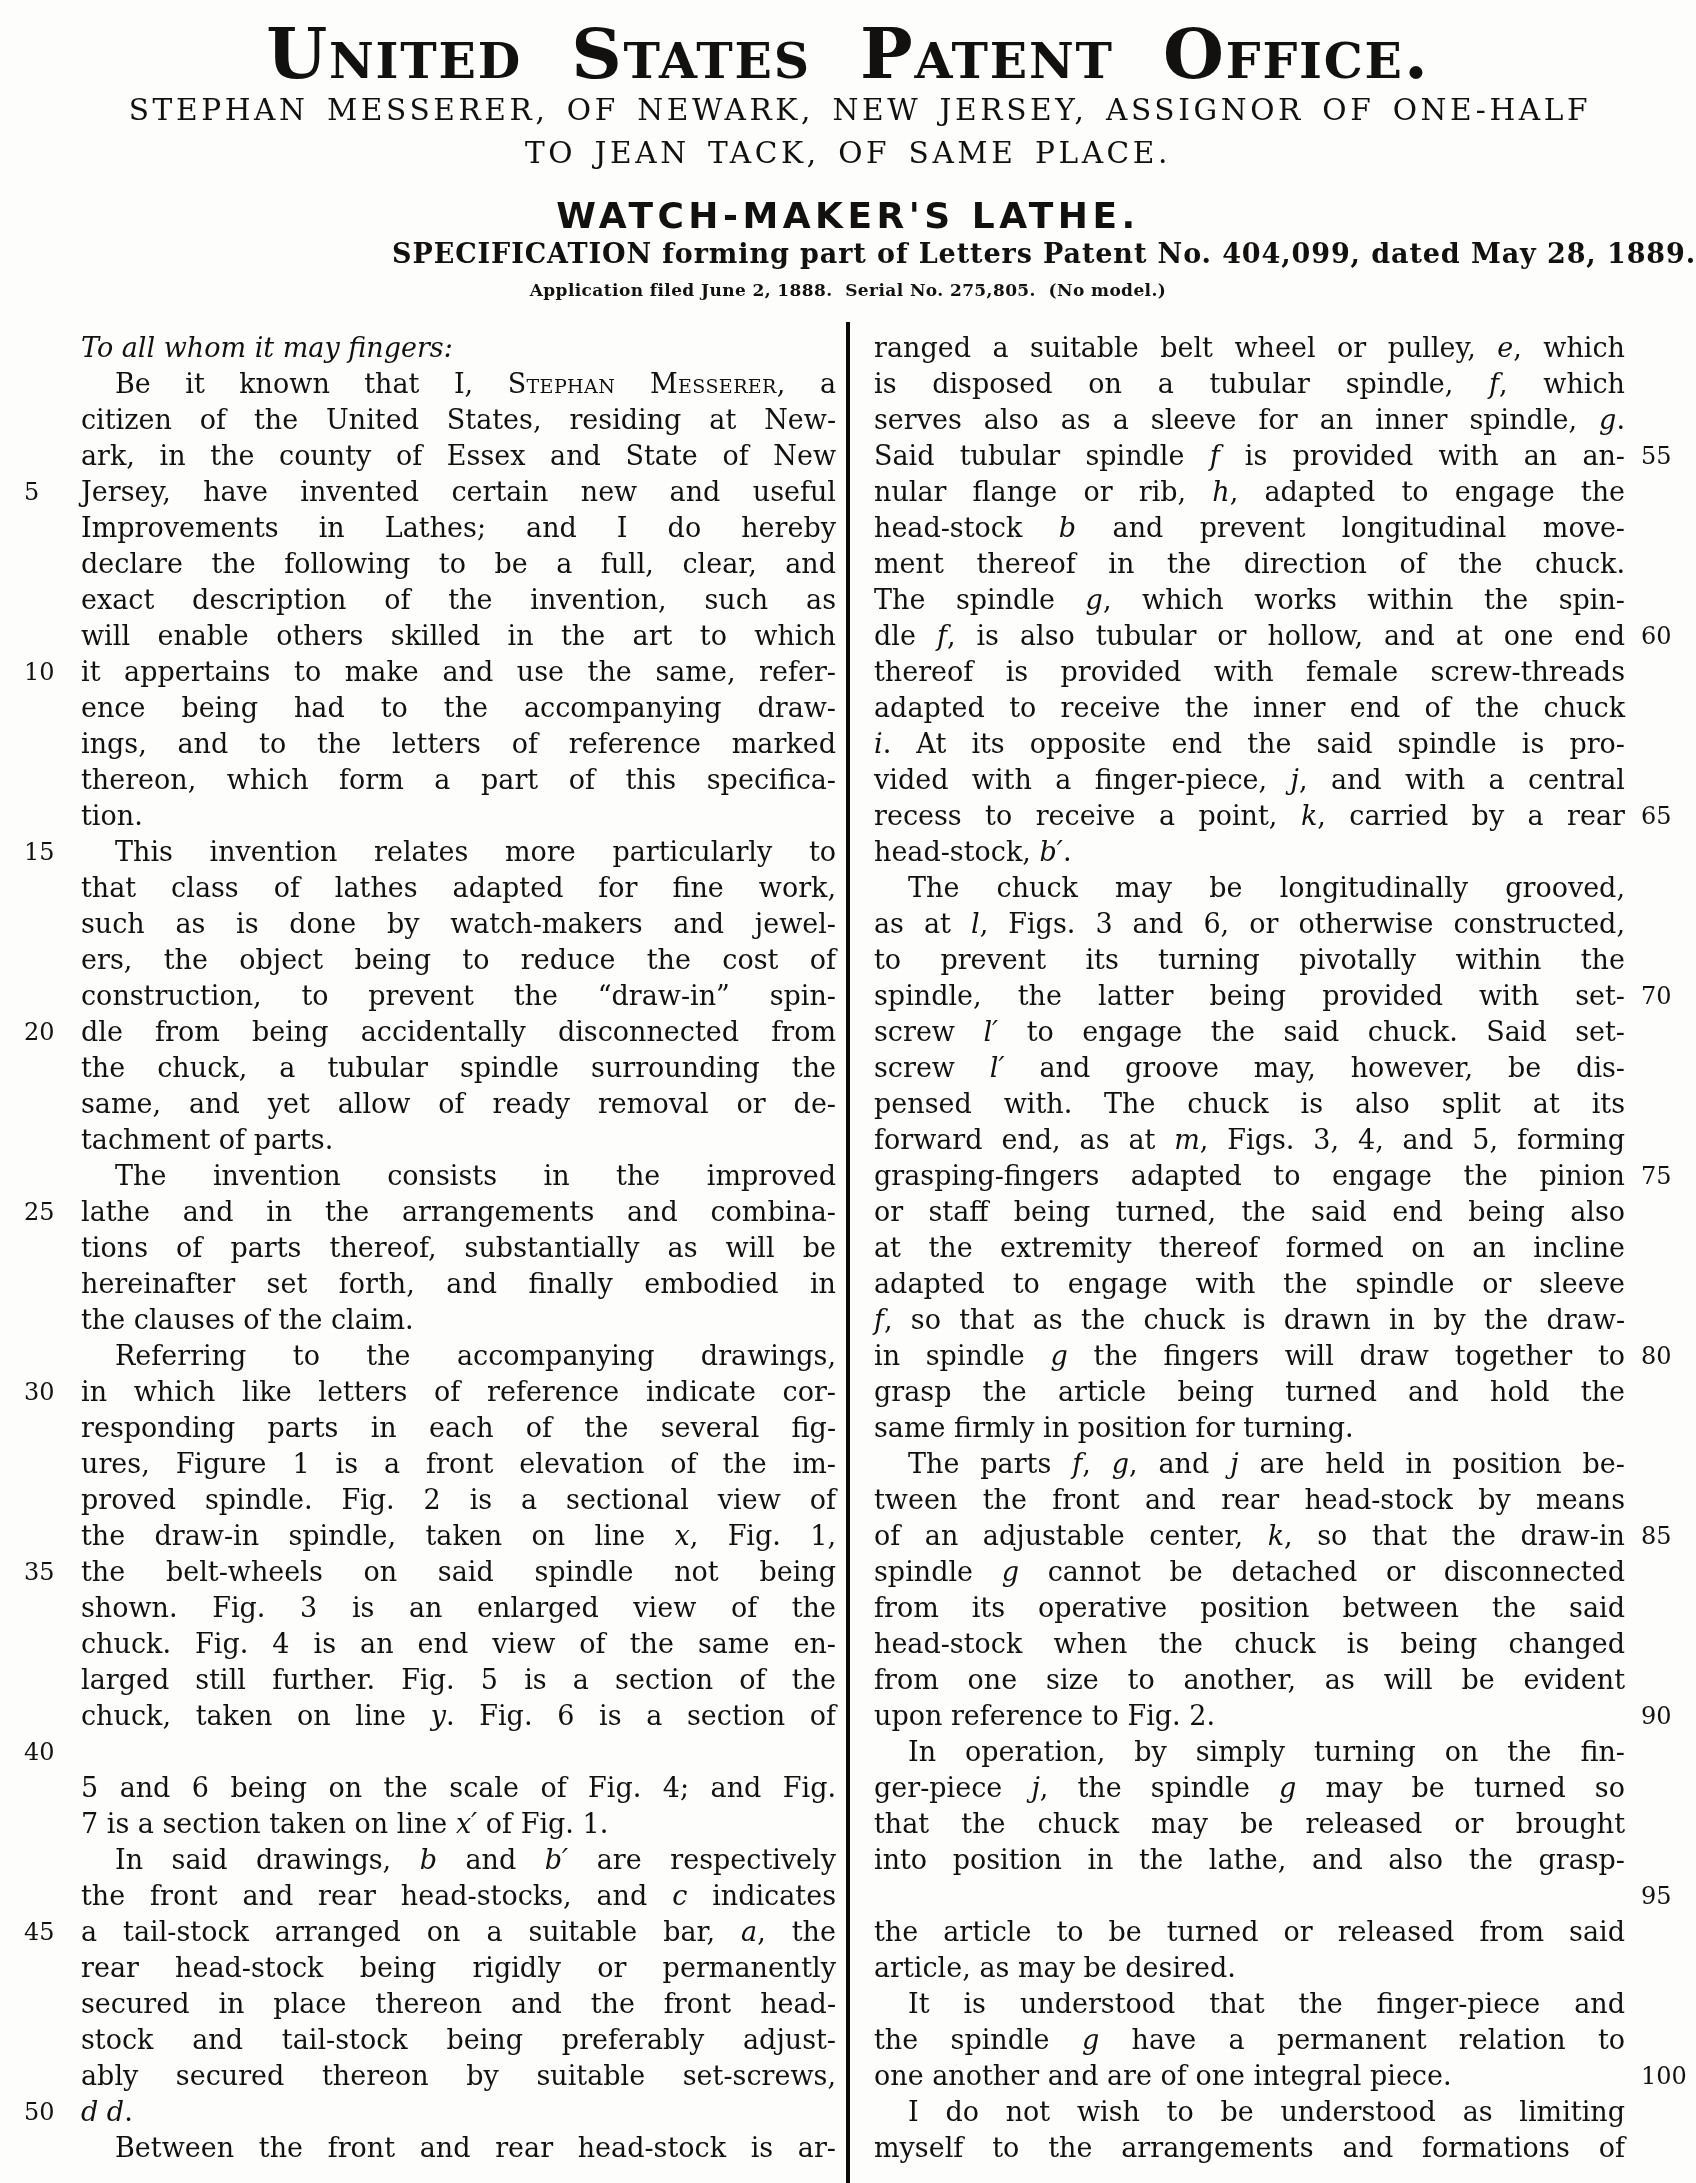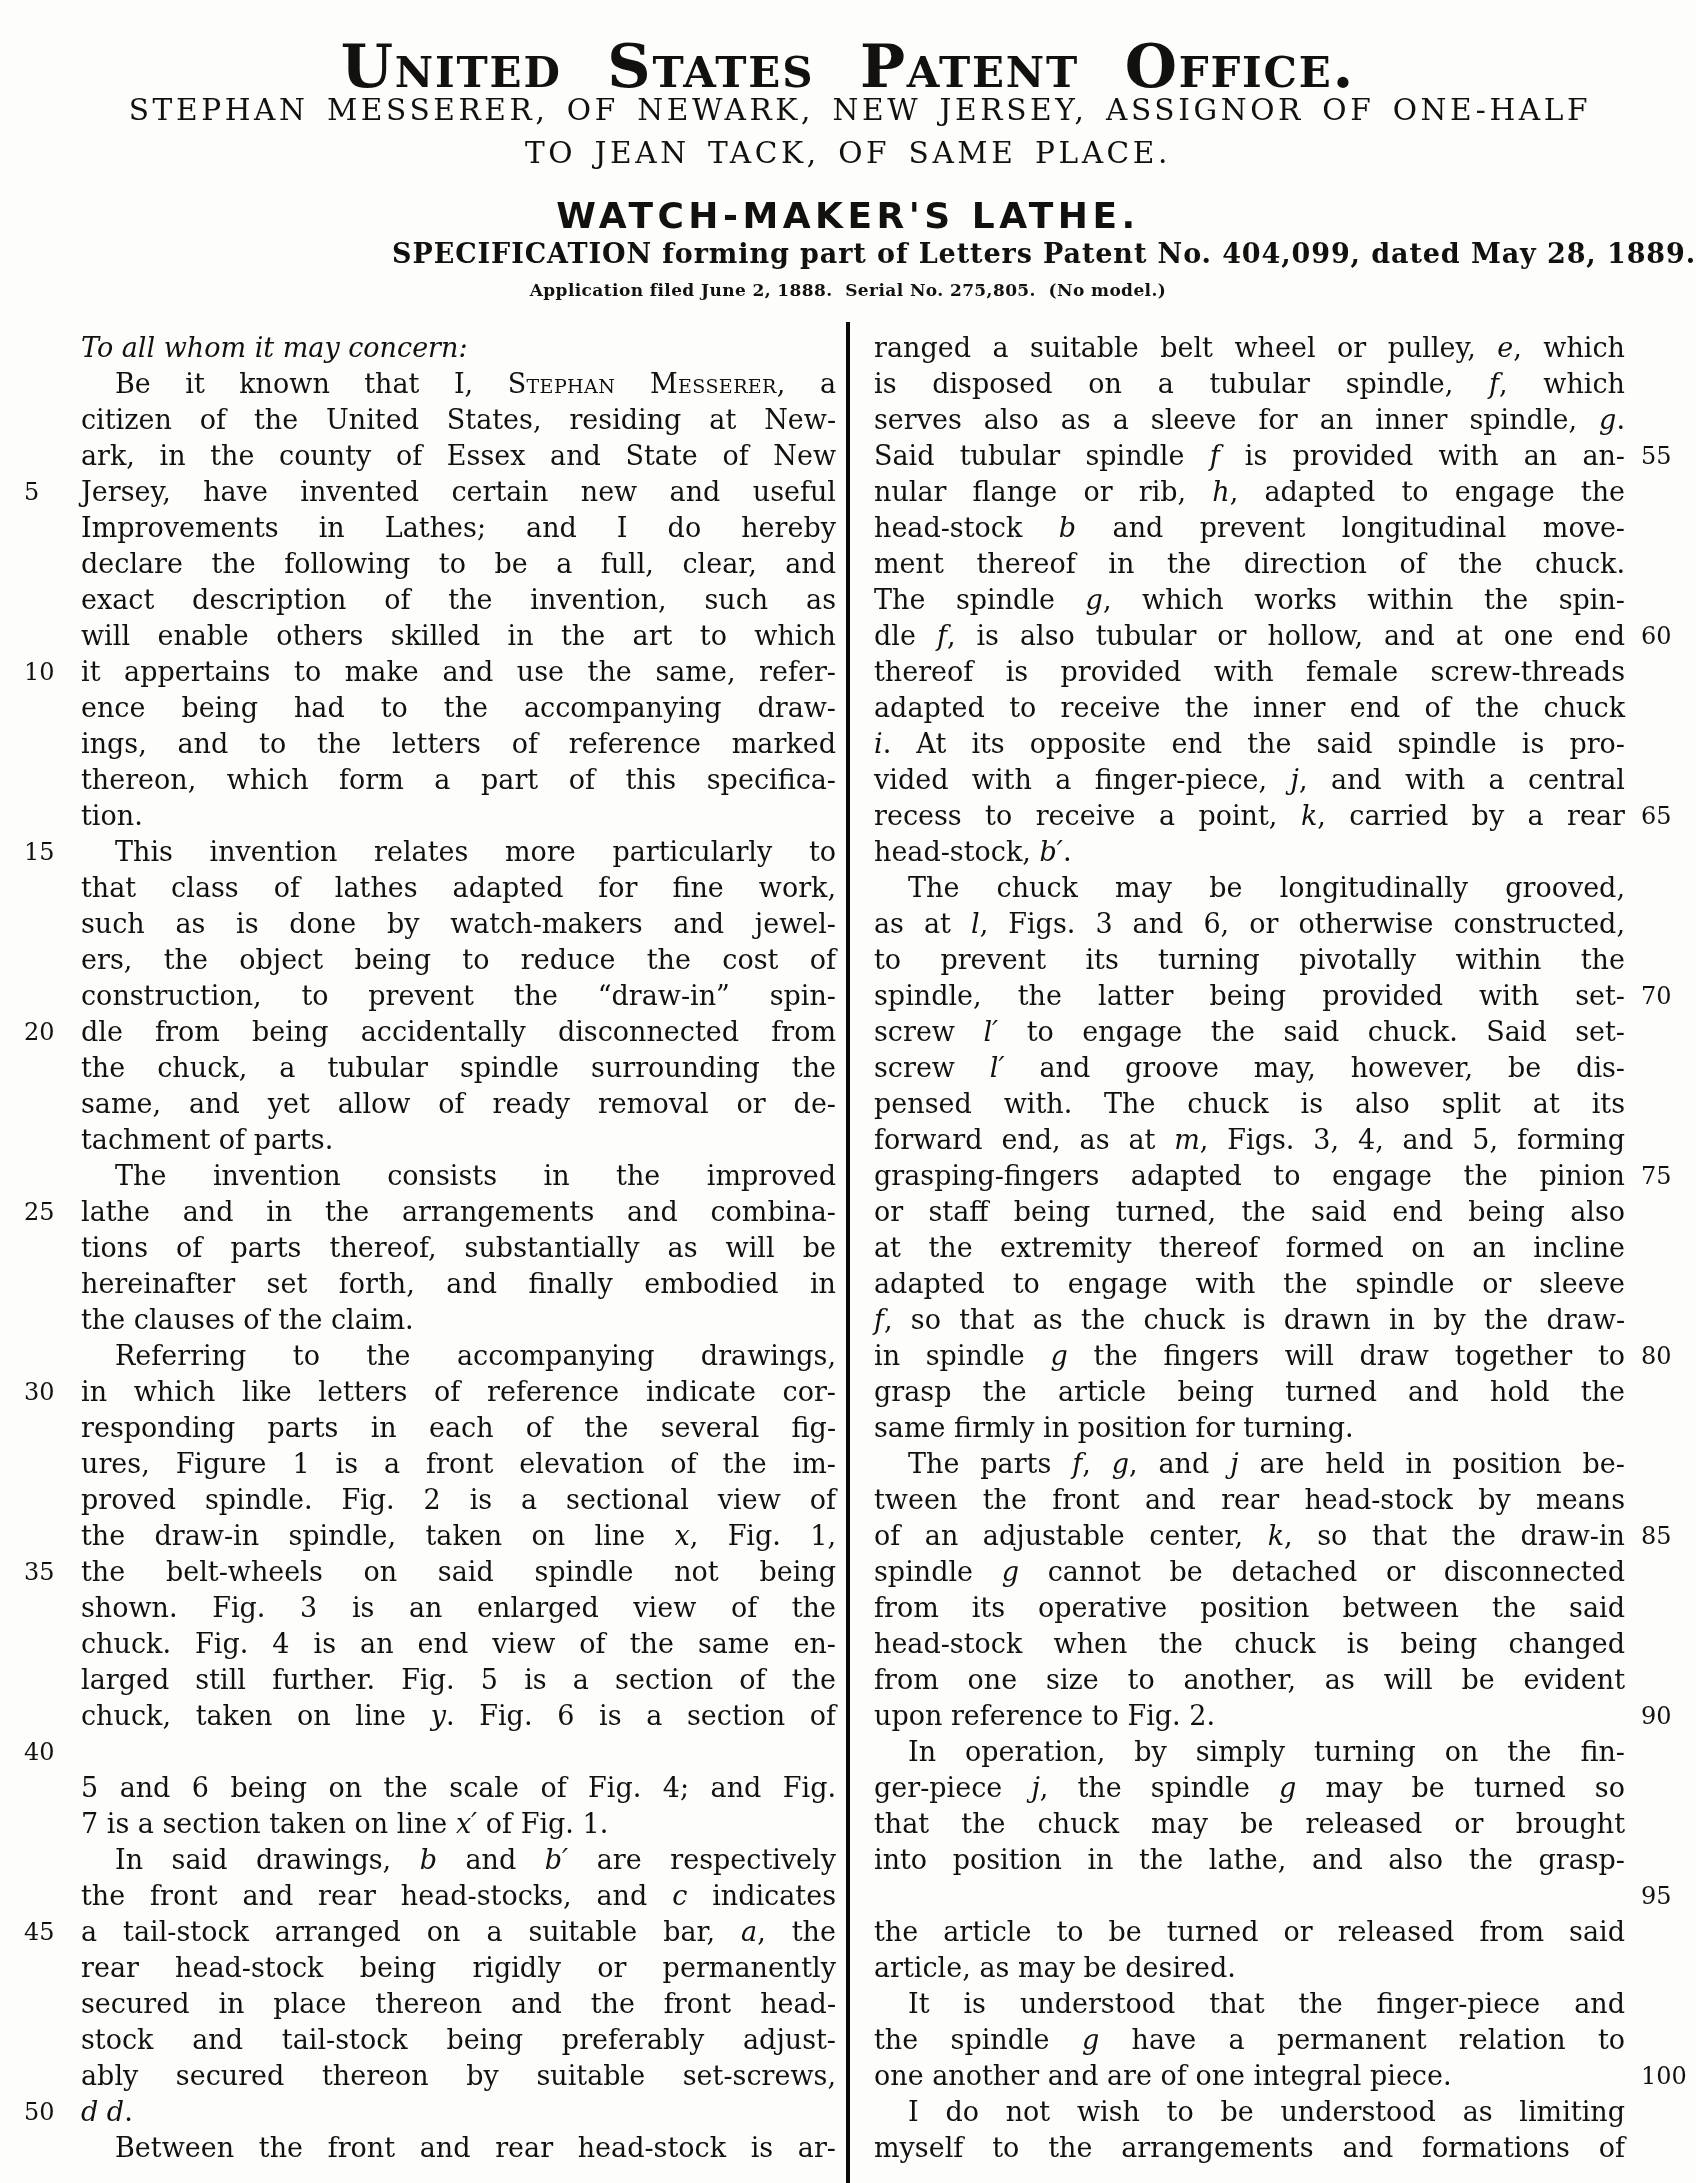--- a/index.html
+++ b/index.html
@@ -9,25 +9,25 @@
   }
   body {
     background: #fdfdfc;
     color: #121110;
     font-family: "DejaVu Serif", serif;
     position: relative;
   }
   .page { position: absolute; inset: 0; }
 
   .office-title {
-    position: absolute; top: 16px; left: 0; width: 100%;
+    position: absolute; top: 4px; left: 0; width: 100%;
     text-align: center;
     font-variant: small-caps;
     font-weight: bold;
-    font-size: 60px;
+    font-size: 70px;
     line-height: 100px;
     letter-spacing: 1.8px;
     word-spacing: 23px;
     white-space: nowrap;
   }
   .assignor {
     position: absolute; left: 0; width: 100%;
     text-align: center;
     font-size: 29.6px;
     letter-spacing: 3.6px;
@@ -104,21 +104,21 @@
 
 <div class="page">
   <div class="office-title">United States Patent Office.</div>
   <div class="assignor a1">STEPHAN MESSERER, OF NEWARK, NEW JERSEY, ASSIGNOR OF ONE-HALF</div>
   <div class="assignor a2">TO JEAN TACK, OF SAME PLACE.</div>
   <div class="invention-title">WATCH-MAKER'S LATHE.</div>
   <div class="spec-line">SPECIFICATION forming part of Letters Patent No. 404,099, dated May 28, 1889.</div>
   <div class="app-line">Application filed June 2, 1888.  Serial No. 275,805.  (No model.)</div>
   <div class="divider"></div>
   <div class="col" id="col-left">
-      <div class="line end"><span><i>To all whom it may concern:</i></span></div>
+      <div class="line end"><span><i>To all whom it may fingers:</i></span></div>
       <div class="line p"><span>Be it known that I, <span class="sc">Stephan Messerer</span>, a</span></div>
       <div class="line"><span>citizen of the United States, residing at New-</span></div>
       <div class="line"><span>ark, in the county of Essex and State of New</span></div>
       <div class="line"><span class="num">5</span><span>Jersey, have invented certain new and useful</span></div>
       <div class="line"><span>Improvements in Lathes; and I do hereby</span></div>
       <div class="line"><span>declare the following to be a full, clear, and</span></div>
       <div class="line"><span>exact description of the invention, such as</span></div>
       <div class="line"><span>will enable others skilled in the art to which</span></div>
       <div class="line"><span class="num">10</span><span>it appertains to make and use the same, refer-</span></div>
       <div class="line"><span>ence being had to the accompanying draw-</span></div>

